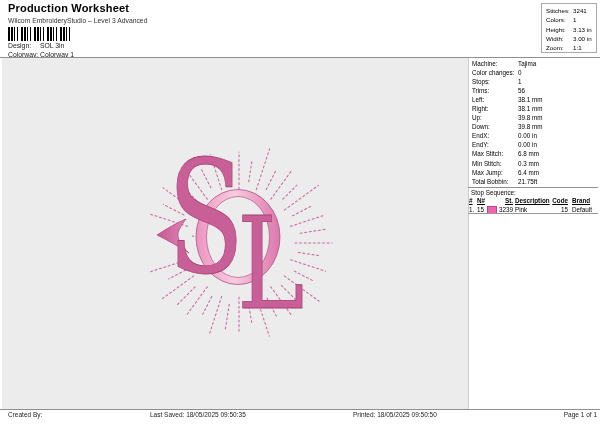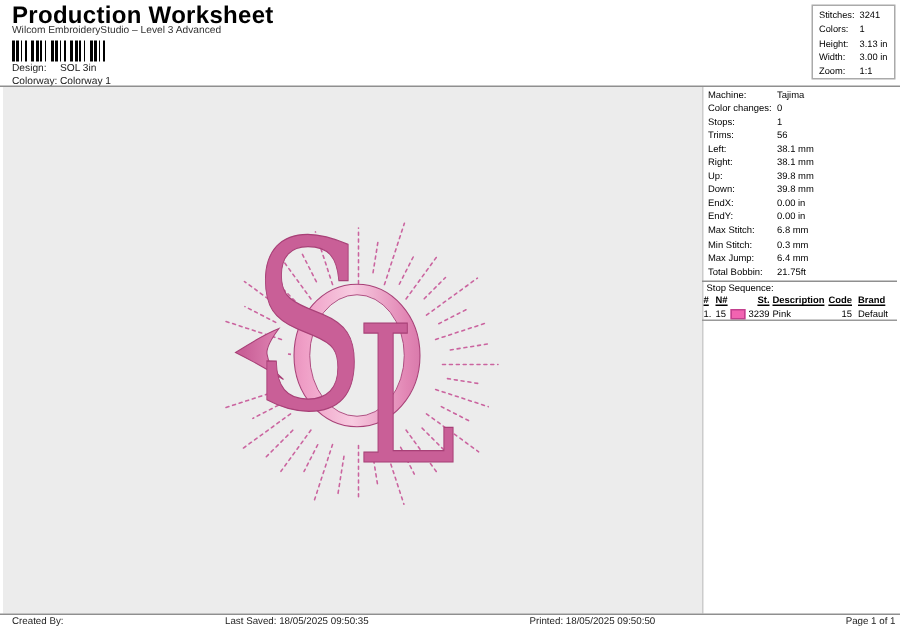--- a/index.html
+++ b/index.html
@@ -1,19 +1,19 @@
 <!DOCTYPE html>
 <html><head>
 <meta charset="utf-8">
 <style>
   html,body{margin:0;padding:0;background:#fff;}
   #page{position:relative;width:600px;height:424px;background:#ffffff;overflow:hidden;
         font-family:"Liberation Sans",sans-serif;color:#000;}
   
-  .title{position:absolute;left:8px;top:2px;font-size:16px;font-weight:bold;letter-spacing:.2px;}
+  .title{position:absolute;left:8px;top:2px;font-size:11px;font-weight:bold;letter-spacing:.2px;}
   .subtitle{position:absolute;left:8px;top:17px;font-size:6.8px;color:#333;}
   .barcode{position:absolute;left:8px;top:27px;width:62px;height:14px;
      background:repeating-linear-gradient(90deg,#000 0 2px,#fff 2px 3px,#000 3px 5px,#fff 5px 6px,#000 6px 7px,#fff 7px 9px,#000 9px 10px,#fff 10px 13px);}
   .meta-row{position:absolute;left:8px;font-size:6.8px;color:#222;}
   .meta-row .lbl{display:inline-block;width:32px;}
   .hline{position:absolute;height:1px;background:#8f8f8f;}
   
   .summary{position:absolute;left:541px;top:3px;width:56px;height:50px;border:1px solid #aaa;
            background:#fff;padding:2px 0 0 4px;box-sizing:border-box;}
   .srow{font-size:6.2px;line-height:9.3px;white-space:nowrap;}

